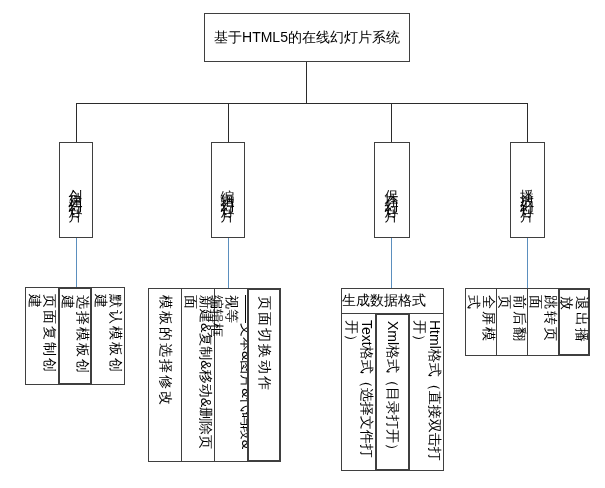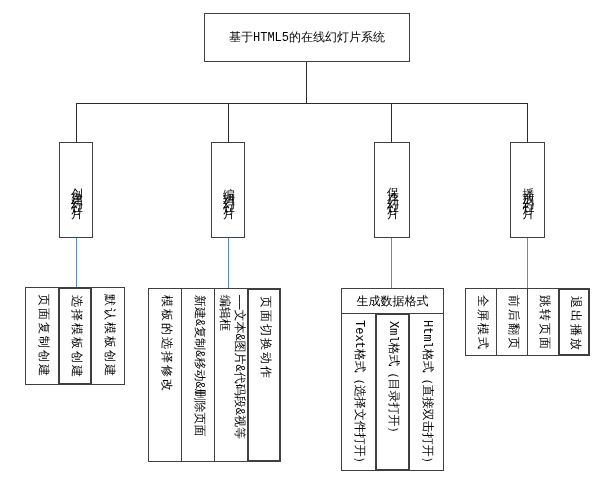--- a/index.html
+++ b/index.html
@@ -4,22 +4,22 @@
 <style>
   :root{
     --box-border:#3f3f3f;
     --connector:#2b2b2b;
     --connector-blue:#5b8fbe;
     --canvas-bg:#ffffff;
   }
   html,body{margin:0;padding:0;background:#fff;}
   .canvas{
     position:relative;width:605px;height:488px;background:var(--canvas-bg);
-    font-family:Liberation Mono, monospace;
-    font-size:12px;color:#000;overflow:hidden;
+    font-family:Liberation Sans, sans-serif;
+    font-size:14px;color:#000;overflow:hidden;
   }
   .line{position:absolute;background:var(--connector);}
   .line.v{width:1px;}
   .line.h{height:1px;}
   .line.blue{background:var(--connector-blue);}
   .box{
     position:absolute;background:#fff;border:1px solid var(--box-border);
     box-sizing:border-box;
   }
   .title-box{display:flex;align-items:center;justify-content:center;text-align:center;}
@@ -30,21 +30,21 @@
   }
   .leaf-row{position:absolute;display:flex;align-items:stretch;}
   .leaf-row .box{position:relative;flex:0 0 auto;display:flex;justify-content:center;align-items:flex-start;padding-top:6px;}
   .leaf-row .box + .box{margin-left:-1px;}
   .vtext{
     writing-mode:vertical-rl;text-orientation:sideways;
     white-space:pre-line;line-height:15px;letter-spacing:2px;
   }
   .vtext.tight{letter-spacing:0;}
   .em{border-width:2px;z-index:2;}
-  .g3-header{display:flex;align-items:center;justify-content:center;text-align:center;}
+  .g3-header{display:flex;align-items:center;text-align:center;}
 </style>
 </head>
 <body>
 
 <div class="canvas">
 
   <div class="line v" style="left:306px;top:62px;height:41px"></div>
   <div class="line h" style="left:76px;top:103px;width:452px"></div>
   <div class="line v" style="left:76px;top:103px;height:39px"></div>
   <div class="line v" style="left:228px;top:103px;height:39px"></div>

